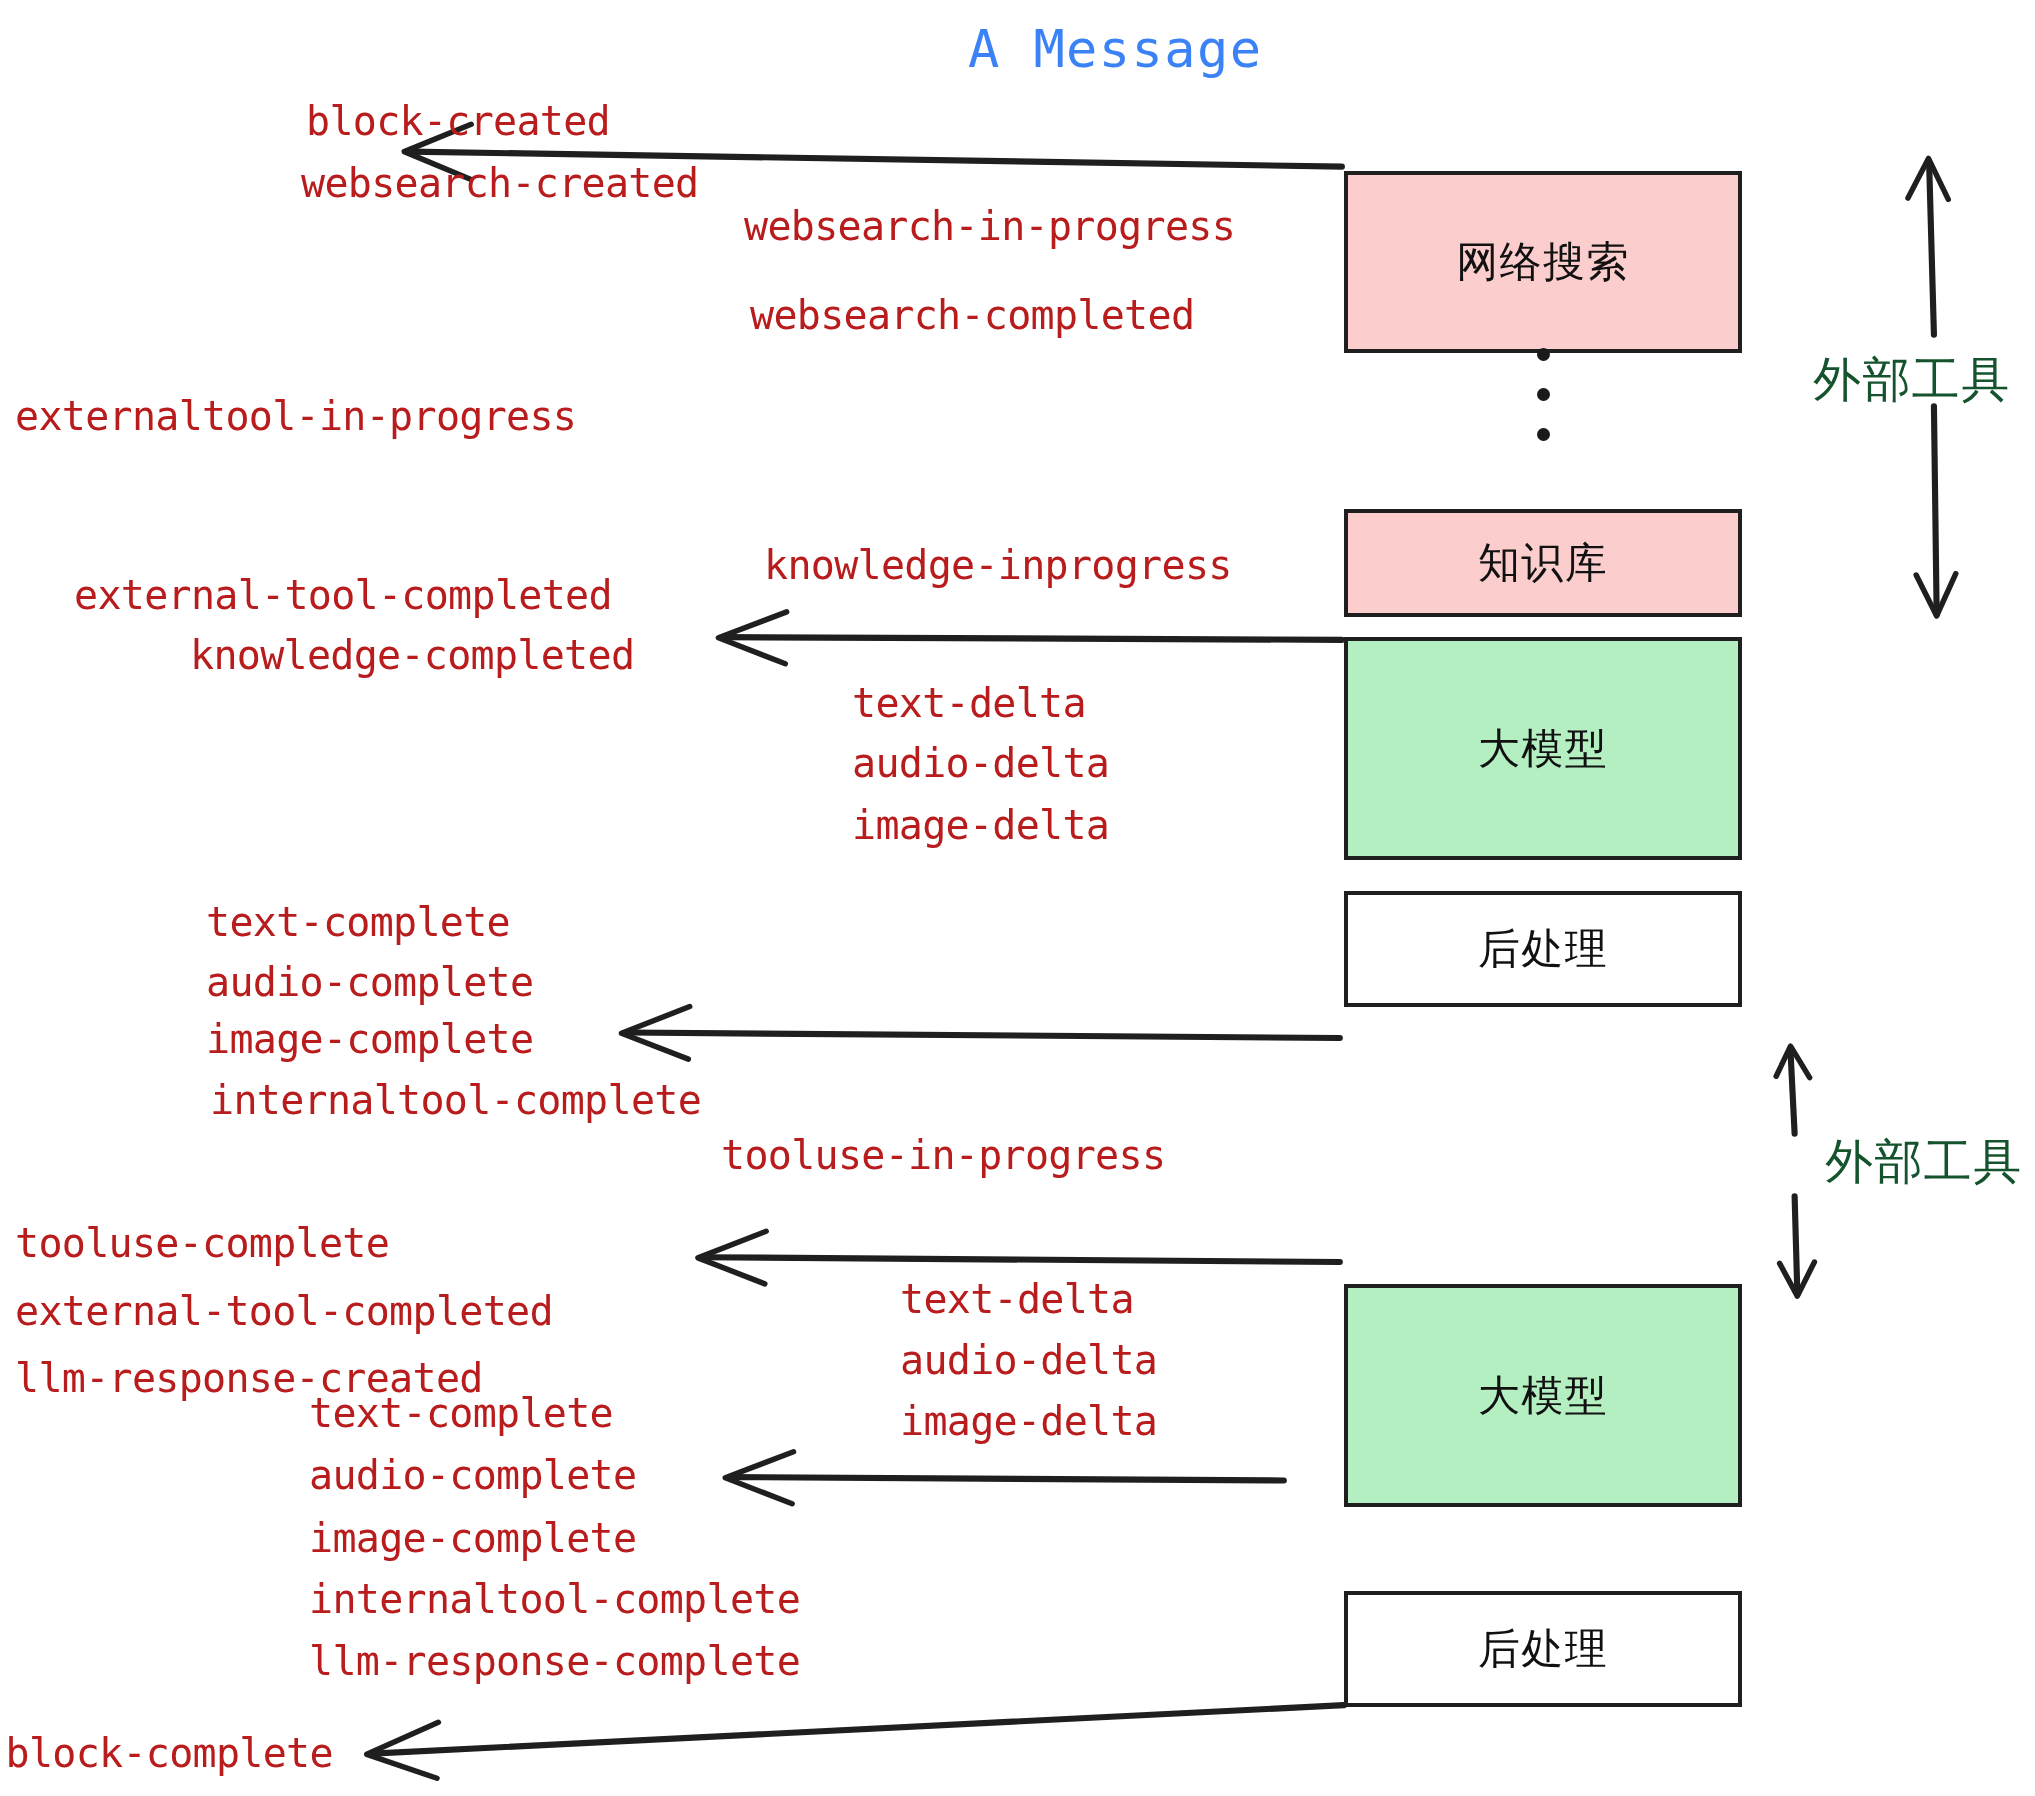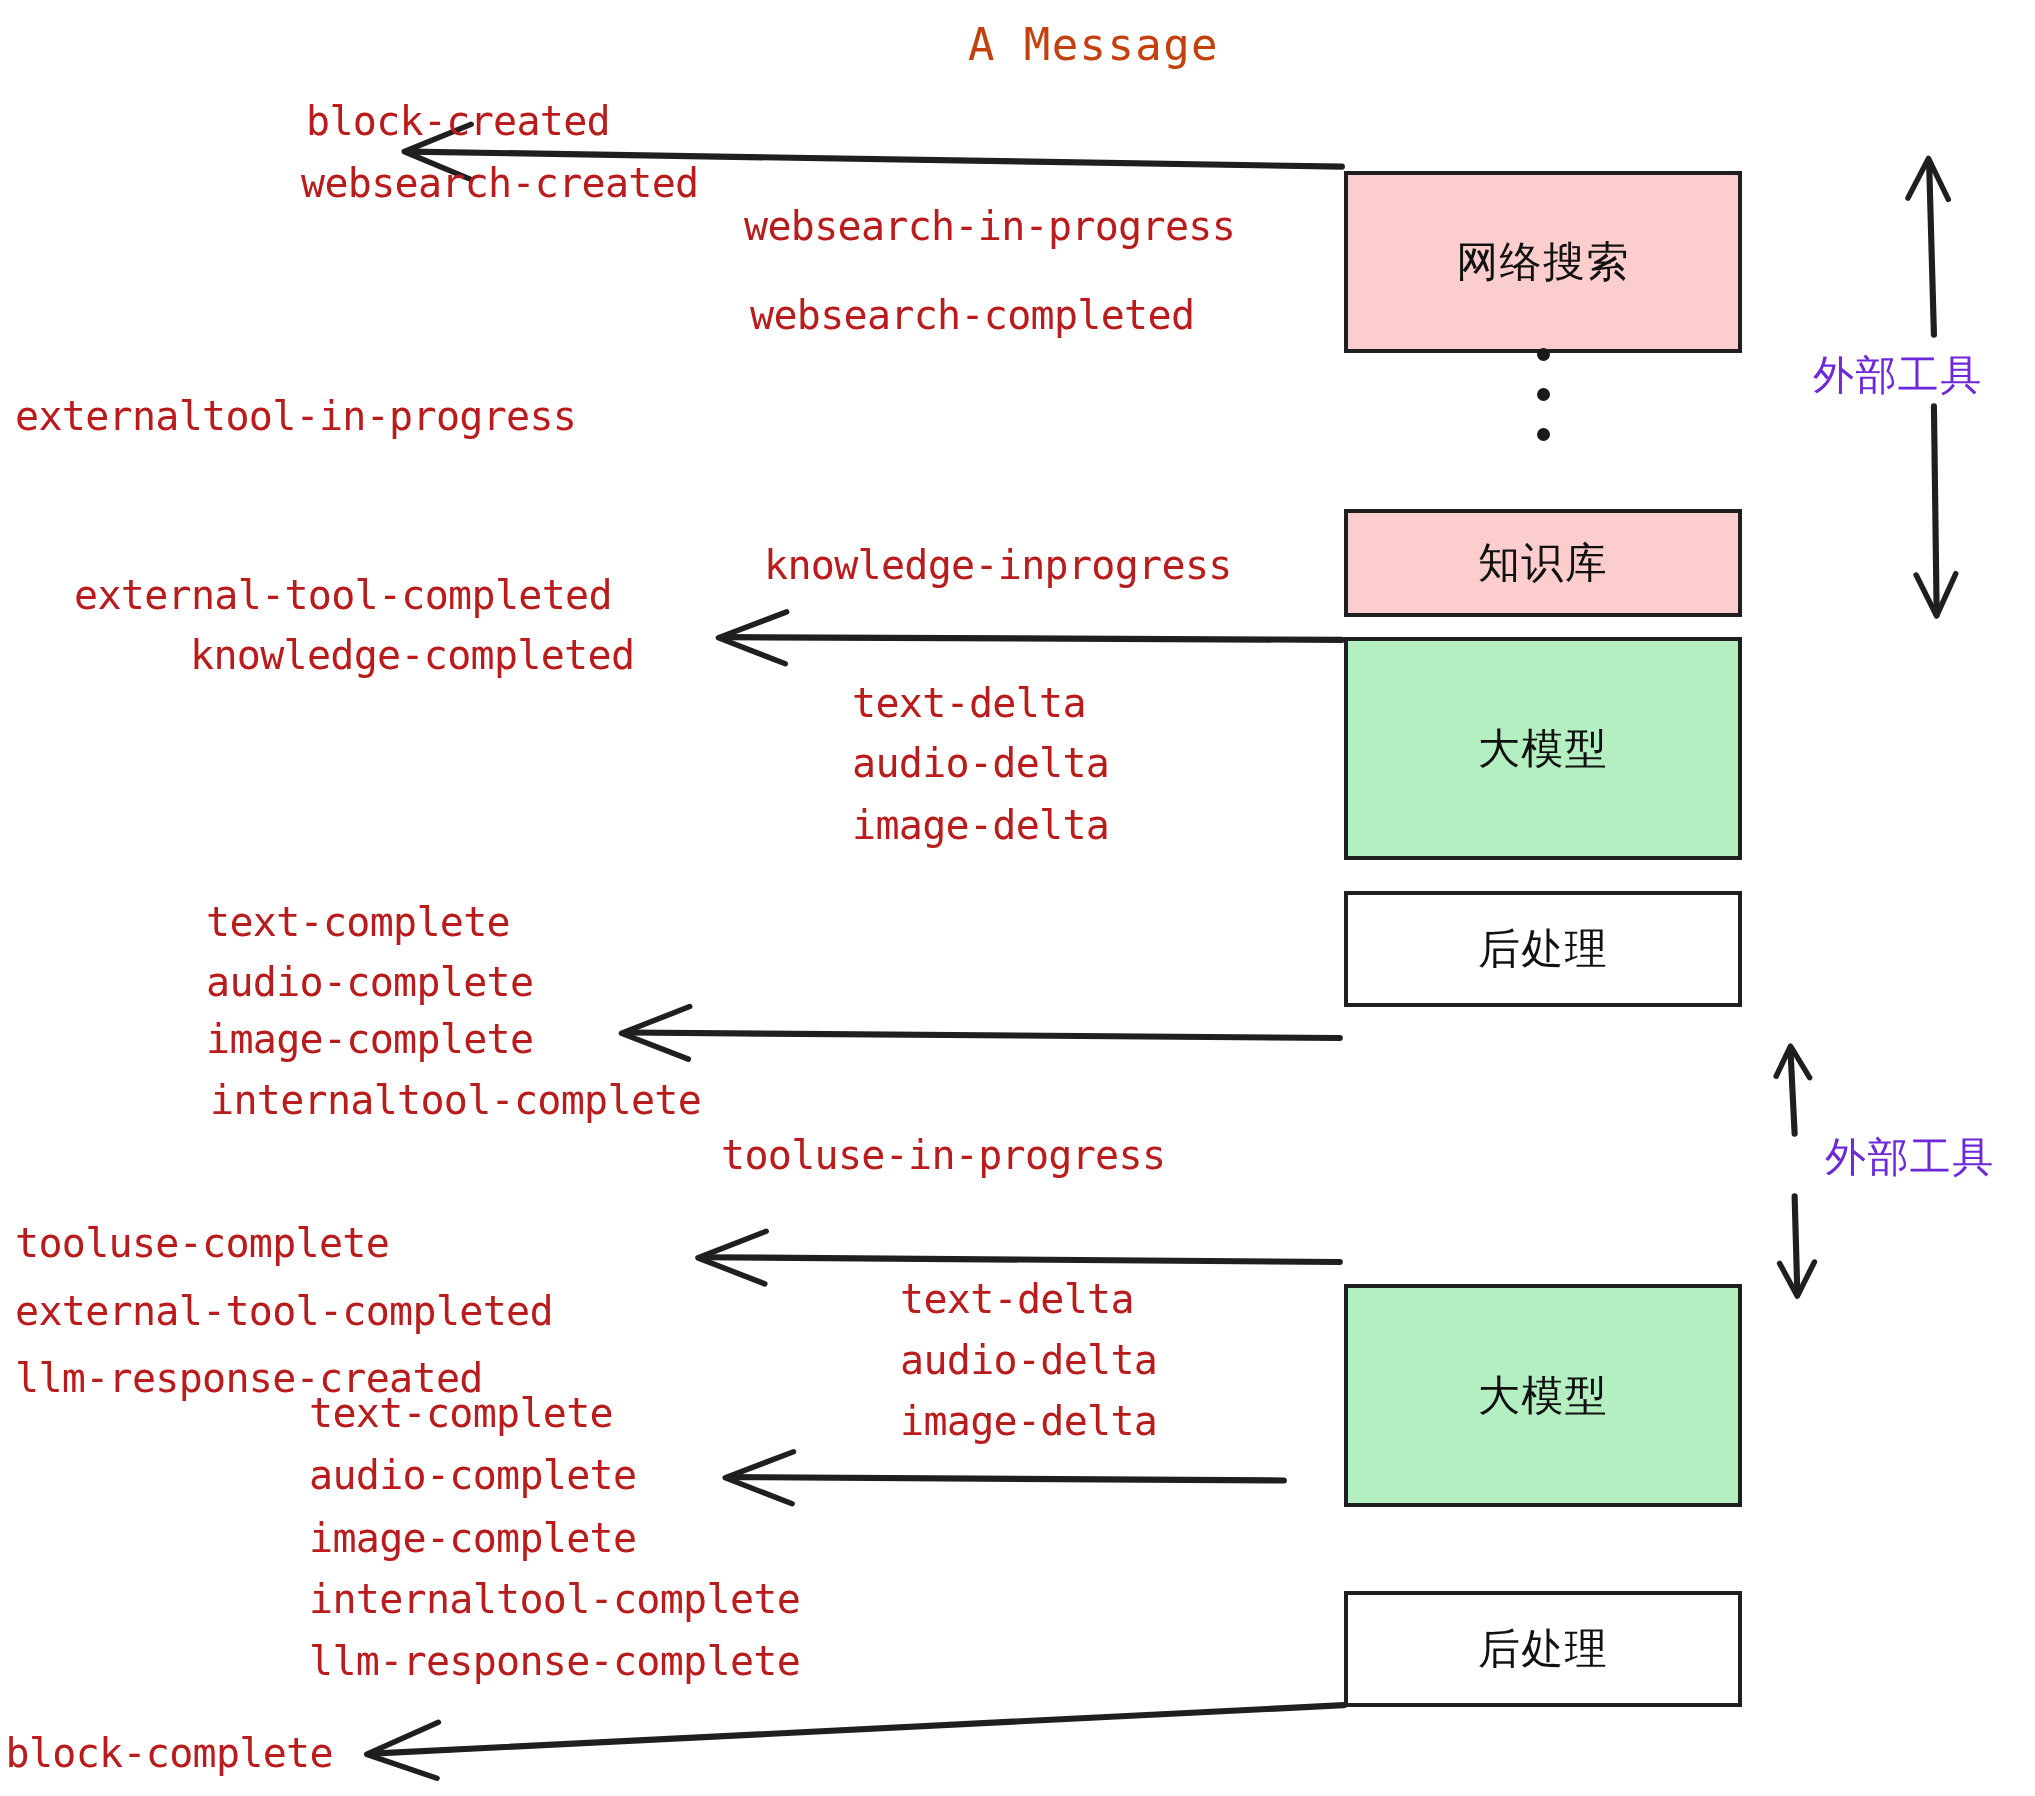--- a/index.html
+++ b/index.html
@@ -16,22 +16,22 @@
     font-family:"DejaVu Sans Mono", monospace;
     font-size:40px;
     line-height:1;
     color:#b91c1c;
     white-space:nowrap;
     letter-spacing:-0.7px;
   }
   .title{
     position:absolute;
     font-family:"DejaVu Sans Mono", monospace;
-    font-size:44px;
-    color:#c2410c;
+    font-size:52px;
+    color:#3b82f6;
     white-space:nowrap;
     letter-spacing:1.4px;
   }
   .node{
     position:absolute;
     border:4.1px solid #1f1f1f;
     box-sizing:border-box;
     display:flex;
     align-items:center;
     justify-content:center;
@@ -51,22 +51,22 @@
   .vdots i{
     display:block;
     width:13px;height:13px;
     border-radius:50%;
     background:#1a1a1a;
     margin-bottom:27px;
   }
   .sidelabel{
     position:absolute;
     font-family:"DejaVu Sans", sans-serif;
-    font-size:41px;
-    color:#6d28d9;
+    font-size:48px;
+    color:#14532d;
     white-space:nowrap;
     letter-spacing:1.4px;
   }
   svg.ink{
     position:absolute;
     left:0;top:0;
     width:2035px;height:1796px;
     pointer-events:none;
   }
 </style>

